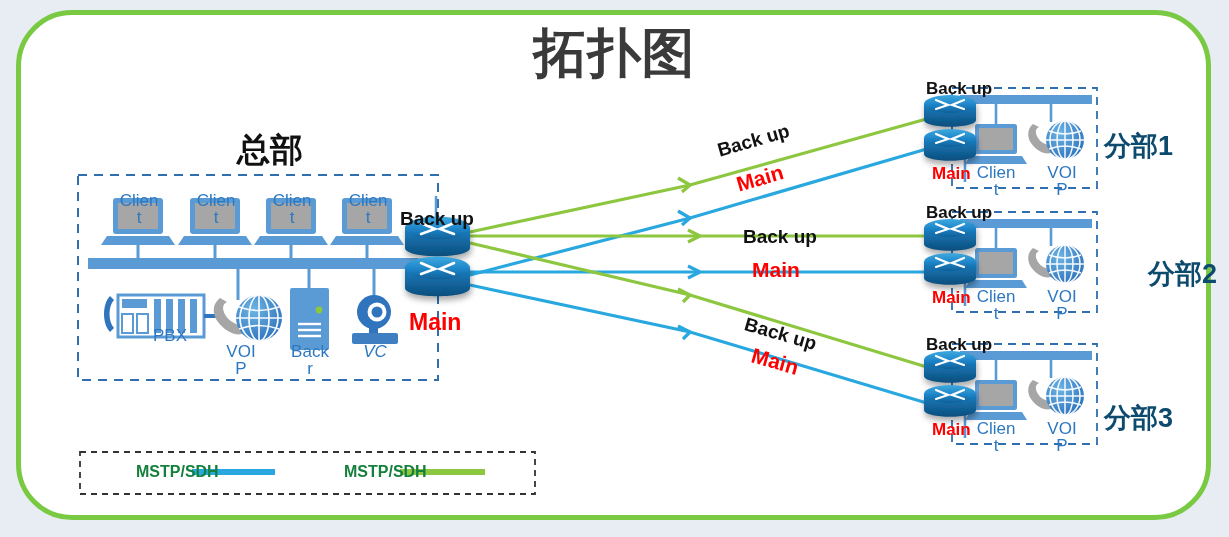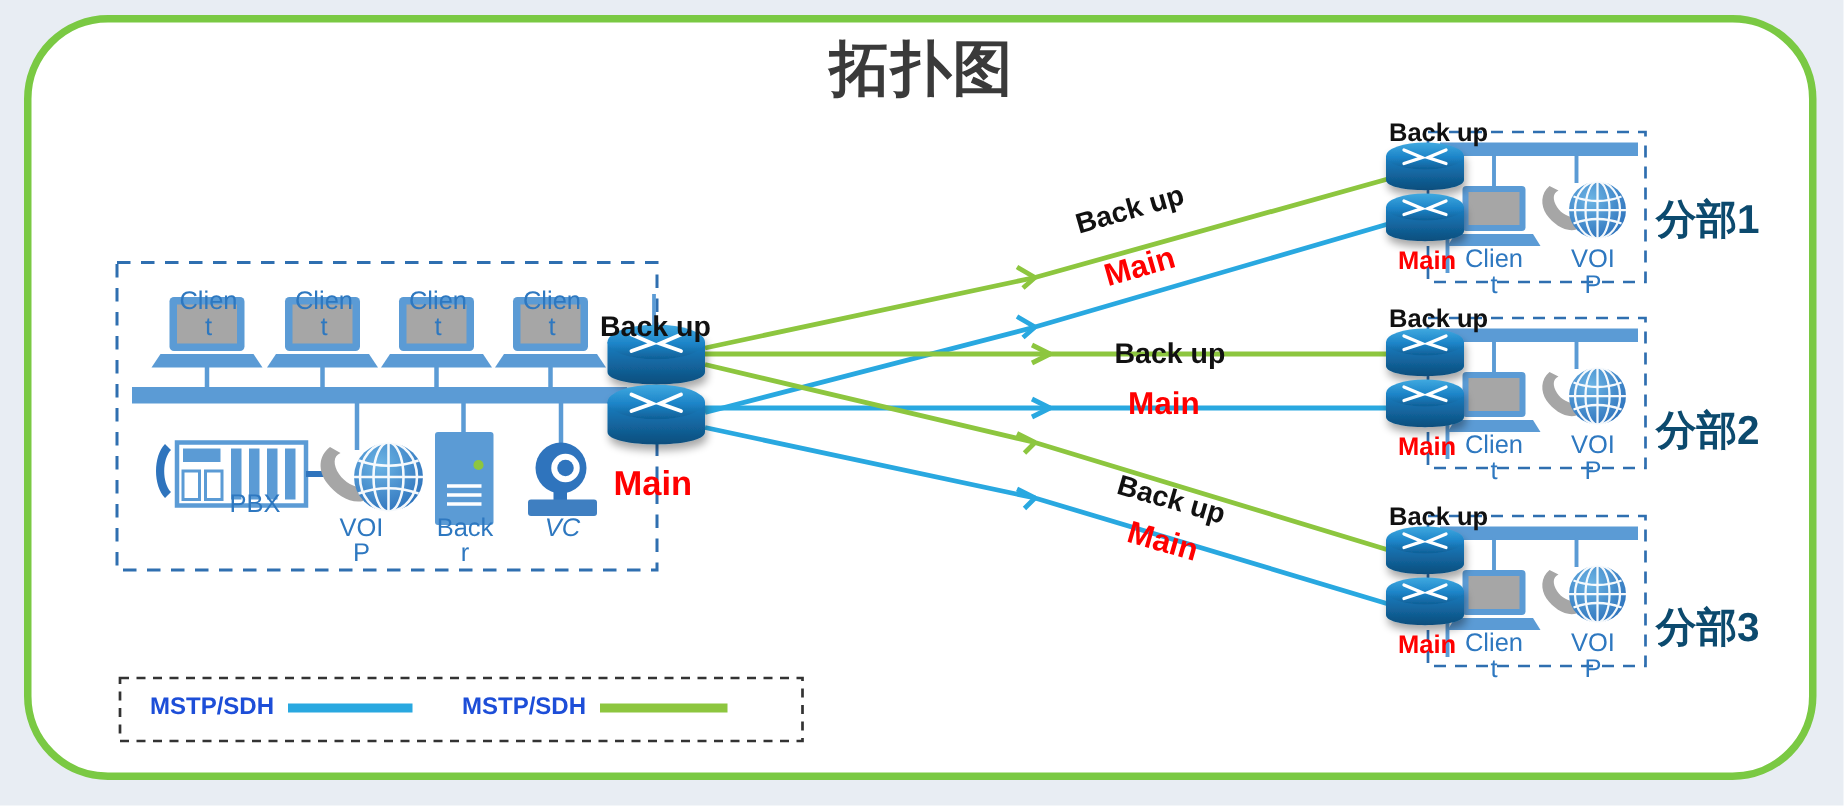--- a/index.html
+++ b/index.html
@@ -15,21 +15,21 @@
     position:absolute;left:16px;top:10px;width:1195px;height:510px;
     background:#ffffff;
     border:5px solid #7ac943;
     border-radius:56px;
     box-sizing:border-box;
   }
   svg.layer{position:absolute;left:0;top:0;width:1229px;height:537px;overflow:visible;}
   .lbl{position:absolute;white-space:nowrap;}
   .title{
     left:0;top:18px;width:1229px;text-align:center;
-    font-size:40px;font-weight:bold;color:#3a3a3a;
+    font-size:53px;font-weight:bold;color:#3a3a3a;
     letter-spacing:1px;
   }
   .hq-title{
     left:140px;top:128px;width:260px;text-align:center;
     font-size:33px;font-weight:bold;color:#111;
   }
   .branch-title{font-size:27px;font-weight:bold;color:#0c4a6e;}
   .dev-label{
     font-size:17px;color:#2e78c0;font-weight:400;text-align:center;
     line-height:17px;
@@ -38,21 +38,21 @@
     font-size:17px;color:#2e78c0;text-align:center;line-height:17px;
     width:42px;
   }
   .linklabel{
     font-size:19px;font-weight:bold;
     transform-origin:left center;
   }
   .lk-black{color:#111;}
   .lk-red{color:#ff0000;}
   .routerlbl{font-size:19px;font-weight:bold;}
-  .legendtxt{font-size:16px;font-weight:bold;color:#1d4ed8;}
+  .legendtxt{font-size:16px;font-weight:bold;color:#15803d;margin-left:36px;}
 </style>
 </head>
 <body>
 
 <div id="stage">
 
   <div class="frame"></div>
 
   <svg class="layer" viewBox="0 0 1229 537">
     <defs>
@@ -334,20 +334,21 @@
         <path d="M 40 4 L 28 9 L 40 13"></path>
       </g>
     </g>
 
     <rect x="80" y="452" width="455" height="42" fill="none" stroke="#333333" stroke-width="1.8" stroke-dasharray="6 5"></rect>
     <line x1="192" y1="472" x2="275" y2="472" stroke="#29a8e0" stroke-width="6"></line>
     <line x1="400" y1="472" x2="485" y2="472" stroke="#8dc63f" stroke-width="6"></line>
   </svg>
 
   <div class="lbl title">拓扑图</div>
+  <div class="lbl hq-title">总部</div>
 
   <div class="lbl dev-label" style="left:113px;top:192px;width:52px;">
     <span>Clien</span><br>
     <span>t</span>
   </div>
   <div class="lbl dev-label" style="left:190px;top:192px;width:52px;">
     <span>Clien</span><br>
     <span>t</span>
   </div>
   <div class="lbl dev-label" style="left:266px;top:192px;width:52px;">
@@ -378,21 +379,21 @@
   <div class="lbl routerlbl lk-red" style="left:932px;top:164px;font-size:17px;">Main</div>
   <div class="lbl dev-label-2" style="left:975px;top:164px;">
     <span>Clien</span><br>
     <span>t</span>
   </div>
   <div class="lbl dev-label-2" style="left:1041px;top:164px;">
     <span>VOI</span><br>
     <span>P</span>
   </div>
 
-  <div class="lbl branch-title" style="left:1104px;top:256px;margin-top:13px;">分部2</div>
+  <div class="lbl branch-title" style="left:1148px;top:256px;">分部2</div>
   <div class="lbl routerlbl lk-black" style="left:926px;top:203px;font-size:17px;">Back up</div>
   <div class="lbl routerlbl lk-red" style="left:932px;top:288px;font-size:17px;">Main</div>
   <div class="lbl dev-label-2" style="left:975px;top:288px;">
     <span>Clien</span><br>
     <span>t</span>
   </div>
   <div class="lbl dev-label-2" style="left:1041px;top:288px;">
     <span>VOI</span><br>
     <span>P</span>
   </div>

